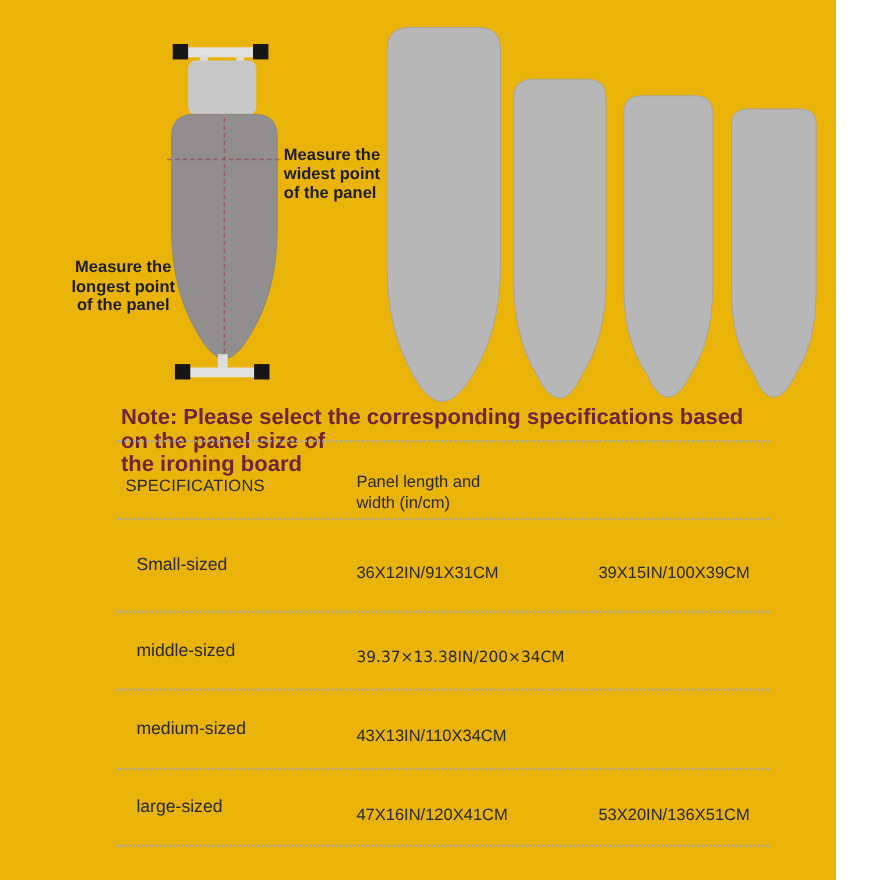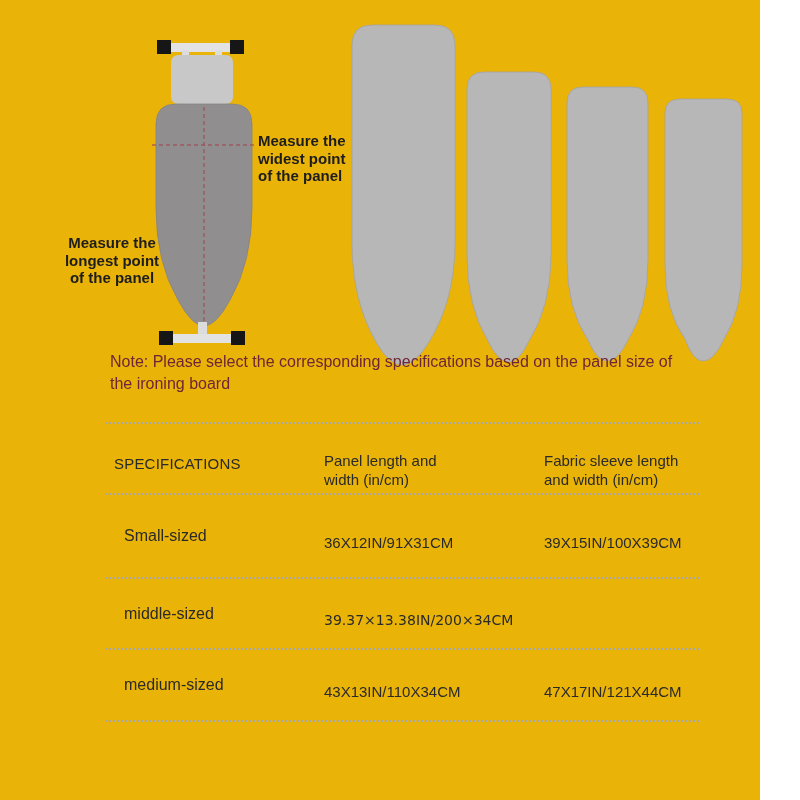--- a/index.html
+++ b/index.html
@@ -9,25 +9,25 @@
   }
   .canvas{position:relative;width:760px;height:800px;overflow:hidden;background:#eab308;}
   .art{position:absolute;left:0;top:0;}
   .anno{
     position:absolute;font-size:15px;font-weight:600;line-height:17.5px;
     color:#1d1d1d;white-space:pre-line;
   }
   .anno-widest{left:258px;top:132px;width:100px;text-align:left;}
   .anno-longest{left:58px;top:234px;width:108px;text-align:center;}
   .note{
-    position:absolute;left:110px;top:351px;width:585px;
-    font-size:16px;line-height:21.5px;color:#6e2537;white-space:pre-line;
+    position:absolute;left:110px;top:369px;width:585px;
+    font-size:20px;line-height:21.5px;color:#6e2537;white-space:pre-line;font-weight:bold;
   }
   .spec-table{
-    position:absolute;left:106px;top:422px;width:593px;
+    position:absolute;left:106px;top:400px;width:593px;
     border-top:2px dotted #a8a8a8;font-size:15px;color:#2a2a2a;
   }
   .row{
     display:grid;grid-template-columns:218px 220px 155px;
     align-items:center;border-bottom:2px dotted #a8a8a8;
     box-sizing:border-box;
   }
   .row.header{height:71px;padding-top:10px;}
   .row.r1{height:84px;}
   .row.r2{height:71px;}
@@ -87,37 +87,39 @@
 of the panel</div>
 
   <div class="note">Note: Please select the corresponding specifications based on the panel size of
 the ironing board</div>
 
   <div class="spec-table">
     <div class="row header">
       <div class="c1">SPECIFICATIONS</div>
       <div class="c2">Panel length and
 width (in/cm)</div>
-      <div class="c3">Fabric sleeve length
-and width (in/cm)</div>
     </div>
 
     <div class="row r1">
       <div class="c1">Small-sized</div>
       <div class="c2">36X12IN/91X31CM</div>
       <div class="c3">39X15IN/100X39CM</div>
     </div>
 
     <div class="row r2">
       <div class="c1">middle-sized</div>
       <div class="c2 alt-font">39.37×13.38IN/200×34CM</div>
       <div class="c3"></div>
     </div>
 
     <div class="row r3">
       <div class="c1">medium-sized</div>
       <div class="c2">43X13IN/110X34CM</div>
-      <div class="c3">47X17IN/121X44CM</div>
     </div>
 
+    <div class="row r4">
+      <div class="c1">large-sized</div>
+      <div class="c2">47X16IN/120X41CM</div>
+      <div class="c3">53X20IN/136X51CM</div>
+    </div>
   </div>
 
 </div>
 
 </body></html>

